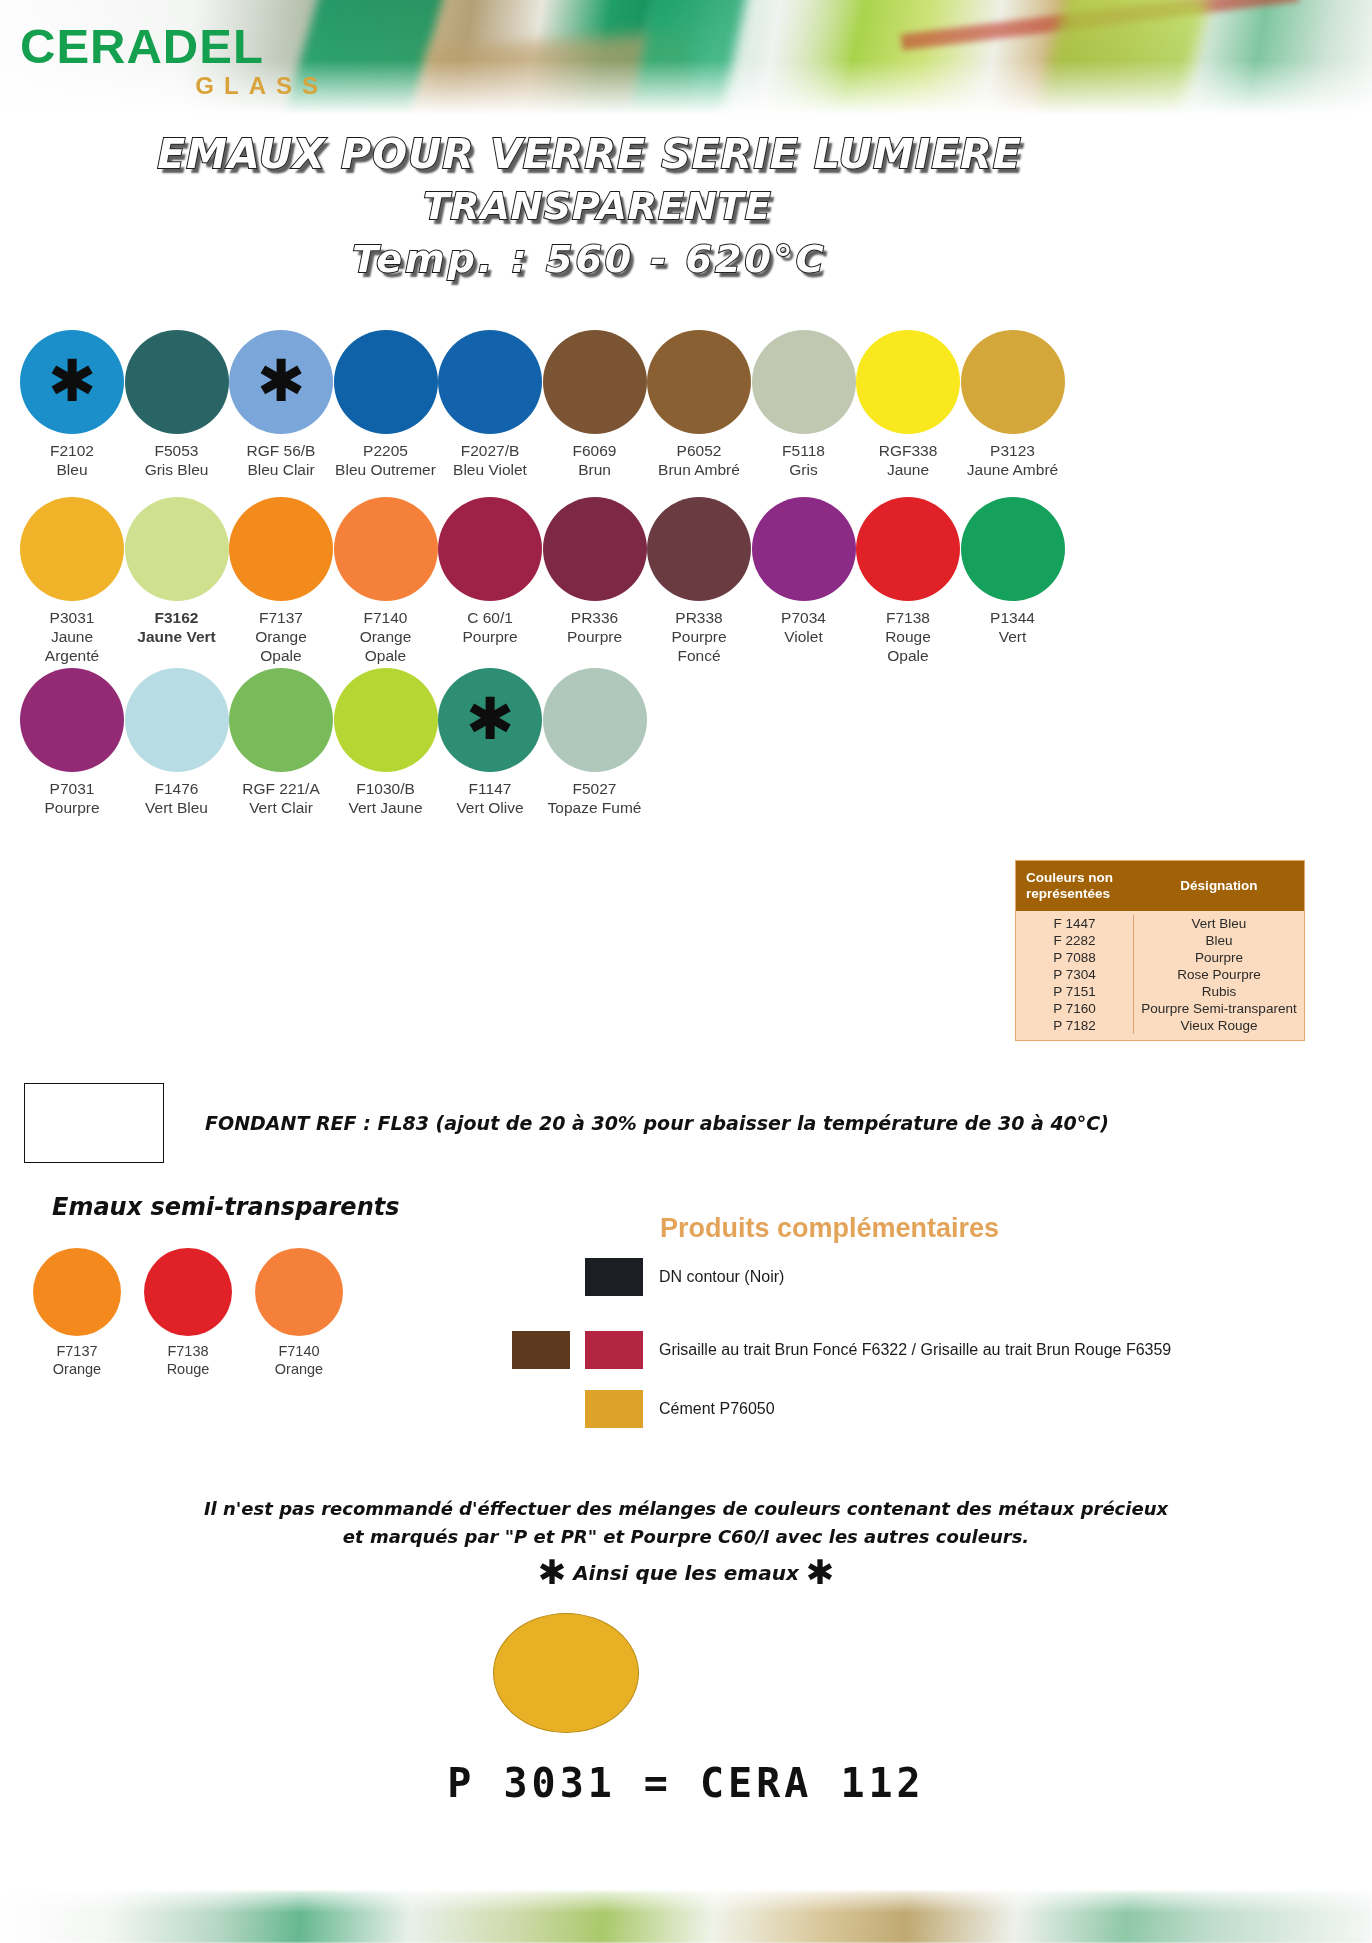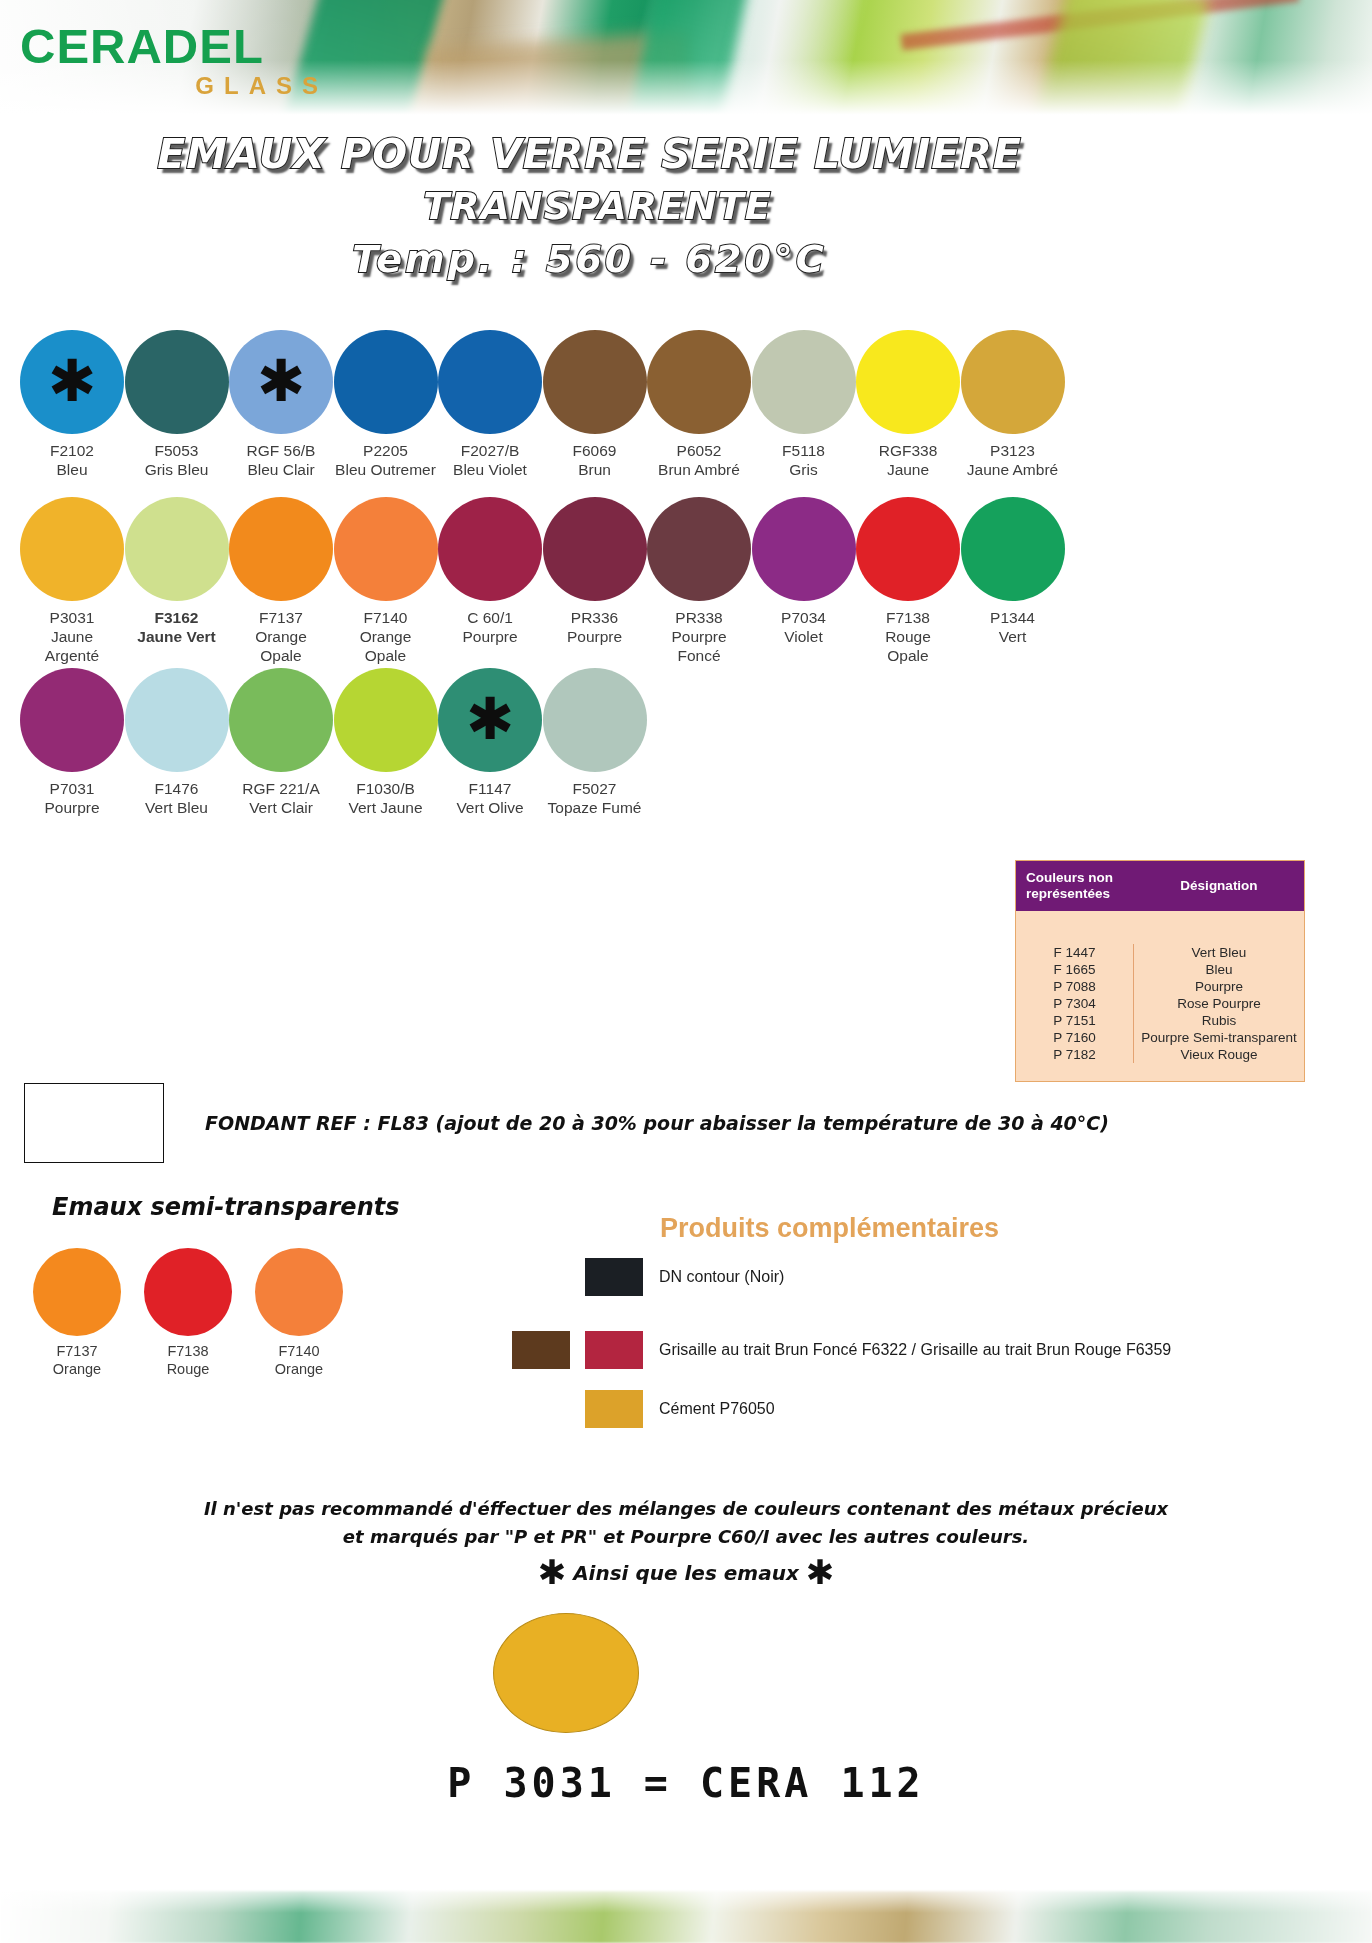--- a/index.html
+++ b/index.html
@@ -118,26 +118,26 @@
     white-space: pre-line;
   }
 
   
   #nr-table {
     position: absolute; left: 1015px; top: 860px; width: 290px;
     border: 1px solid #e7a96b;
     background: #fbdcc0;
   }
   #nr-head {
-    display: flex; background: #701a75; color: #ffffff;
+    display: flex; background: #a16207; color: #ffffff;
     font-size: 13.5px; font-weight: bold; line-height: 16px;
   }
   #nr-head .h1 { width: 118px; padding: 9px 6px 9px 10px; }
   #nr-head .h2 { flex: 1; padding: 9px 6px; text-align: center; display:flex; align-items:center; justify-content:center;}
-  #nr-body { padding: 4px 0 18px; margin-top: 29px; }
+  #nr-body { padding: 4px 0 6px; }
   .nr-row { display: flex; font-size: 13.5px; color: #2a2a2a; line-height: 17px; }
   .nr-row .c1 { width: 118px; text-align: center; border-right: 1px solid #e4a372; }
   .nr-row .c2 { flex: 1; text-align: center; }
 
   
   #fondant-box {
     position: absolute; left: 24px; top: 1083px;
     width: 140px; height: 80px; border: 1.6px solid #111; background: #fff;
   }
   #fondant-text {
@@ -407,21 +407,21 @@
       <div class="h1" style="white-space: pre-line;">Couleurs non
 représentées</div>
       <div class="h2">Désignation</div>
     </div>
     <div id="nr-body">
         <div class="nr-row">
           <div class="c1">F 1447</div>
           <div class="c2">Vert Bleu</div>
         </div>
         <div class="nr-row">
-          <div class="c1">F 1665</div>
+          <div class="c1">F 2282</div>
           <div class="c2">Bleu</div>
         </div>
         <div class="nr-row">
           <div class="c1">P 7088</div>
           <div class="c2">Pourpre</div>
         </div>
         <div class="nr-row">
           <div class="c1">P 7304</div>
           <div class="c2">Rose Pourpre</div>
         </div>

